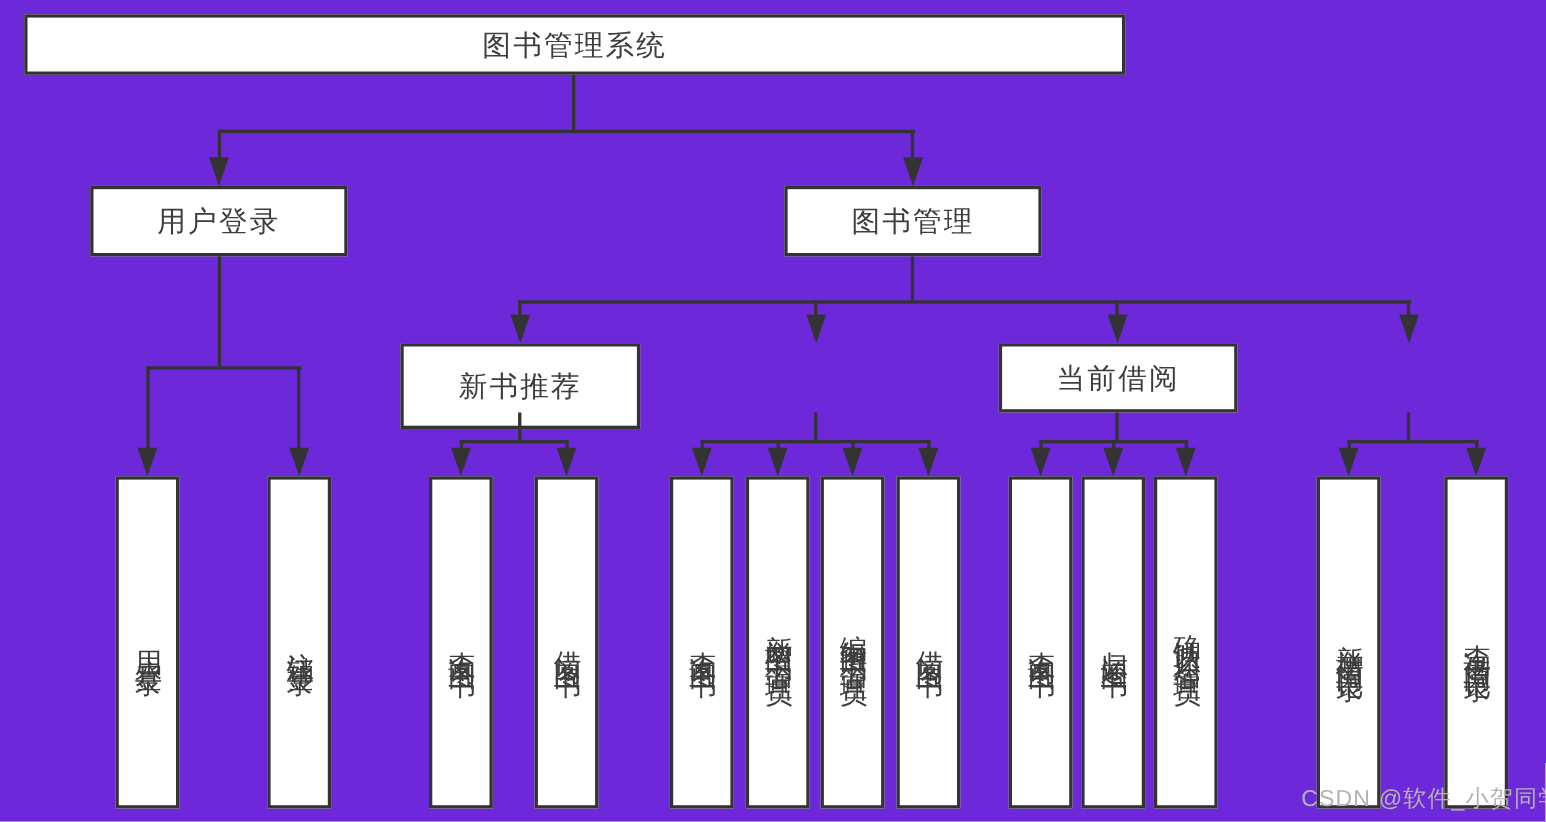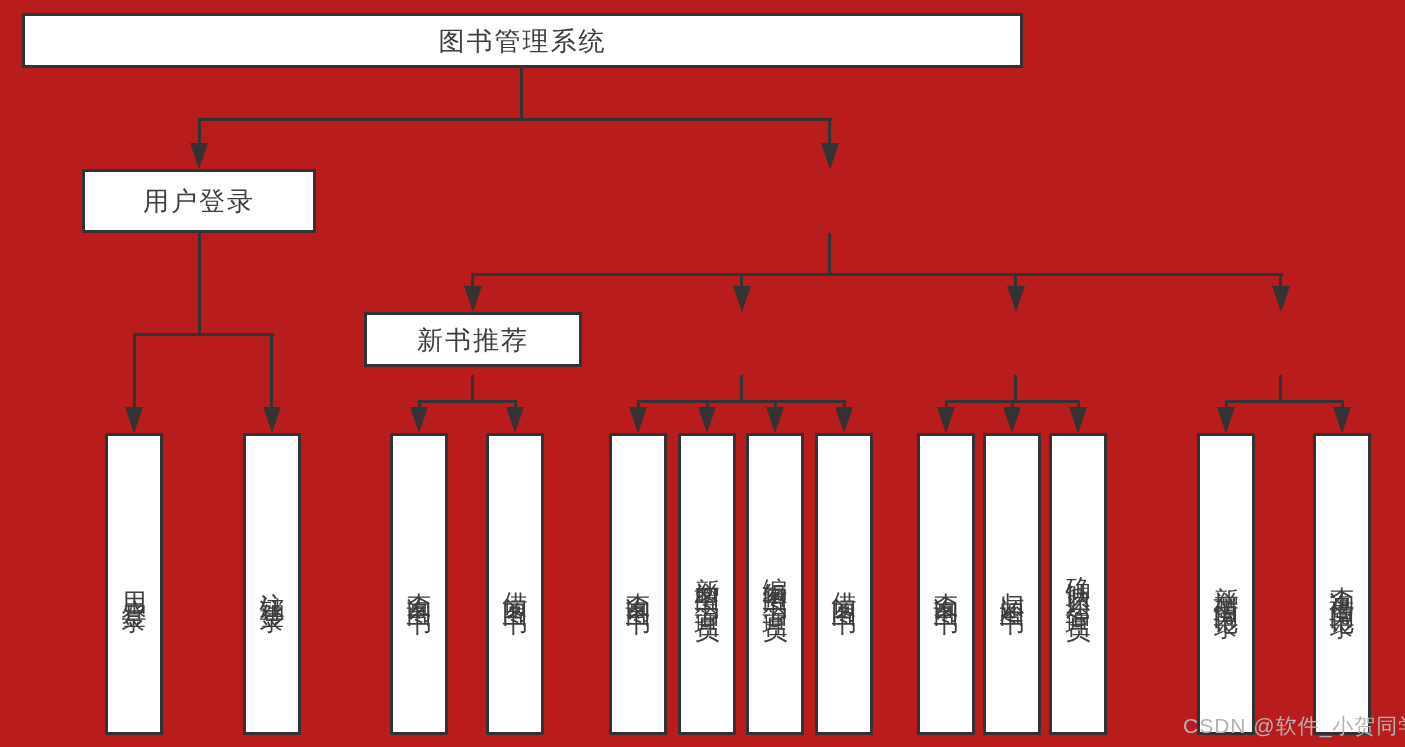--- a/index.html
+++ b/index.html
@@ -1,17 +1,17 @@
 <!DOCTYPE html>
 <html><head>
 <meta charset="utf-8">
 <style>
   html,body{margin:0;padding:0;background:#fff;}
   .canvas{
-    position:relative;width:1405px;height:747px;background:#b91c1c;overflow:hidden;
+    position:relative;width:1405px;height:747px;background:#6d28d9;overflow:hidden;
     font-family:"Liberation Sans","DejaVu Sans",sans-serif;color:#3d3d3d;text-align:right;
   }
   
   .n{
     position:absolute;box-sizing:border-box;border:3px solid #333333;background:#ffffff;
     display:flex;align-items:center;justify-content:center;
   }
   .n span{font-size:26px;letter-spacing:2px;line-height:1;white-space:nowrap;}
   .n.v span{
     writing-mode:vertical-rl;text-orientation:mixed;
@@ -36,23 +36,29 @@
 
 <div class="canvas">
 
   <div class="n" style="left:22px;top:13px;width:1001px;height:55px">
     <span>图书管理系统</span>
   </div>
 
   <div class="n" style="left:82px;top:169px;width:234px;height:64px">
     <span>用户登录</span>
   </div>
+  <div class="n" style="left:713px;top:169px;width:234px;height:64px">
+    <span>图书管理</span>
+  </div>
 
-  <div class="n" style="left:364px;top:312px;width:218px;height:55px">
+  <div class="n" style="left:364px;top:312px;width:218px;height:78px">
     <span>新书推荐</span>
+  </div>
+  <div class="n" style="left:908px;top:312px;width:217px;height:63px">
+    <span>当前借阅</span>
   </div>
 
   <div class="n v" style="left:105px;top:433px;width:58px;height:302px">
     <span>用户登录</span>
   </div>
   <div class="n v" style="left:243px;top:433px;width:58px;height:302px">
     <span>注销登录</span>
   </div>
 
   <div class="n v" style="left:390px;top:433px;width:58px;height:302px">

